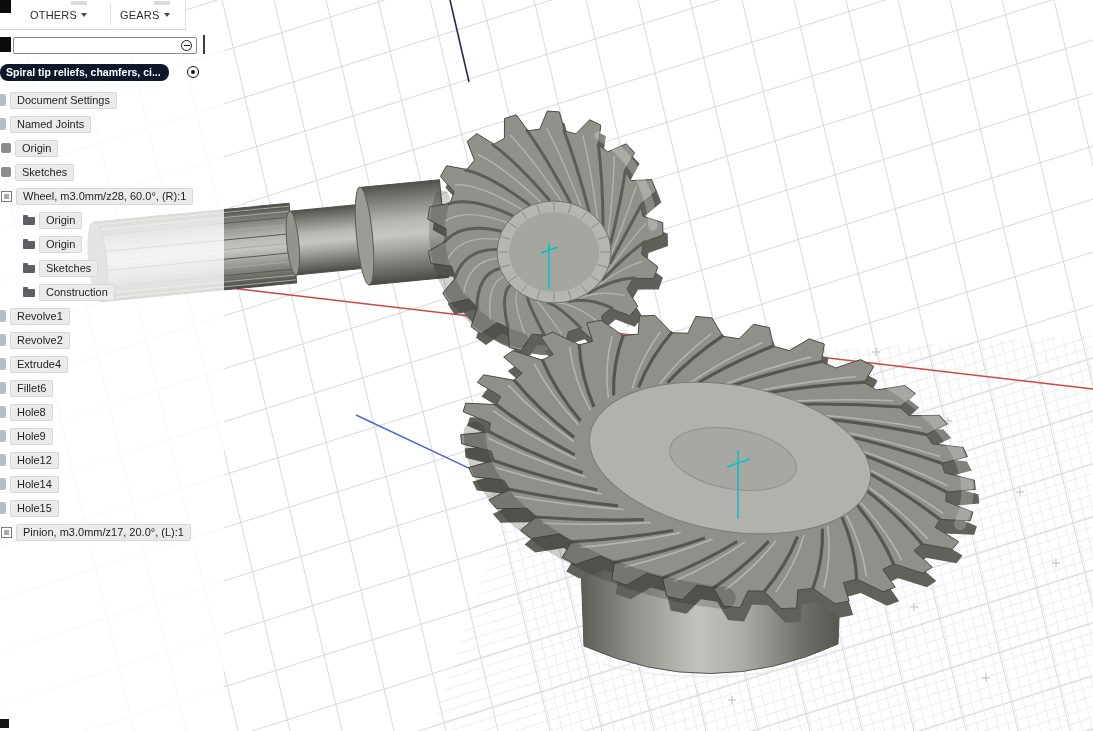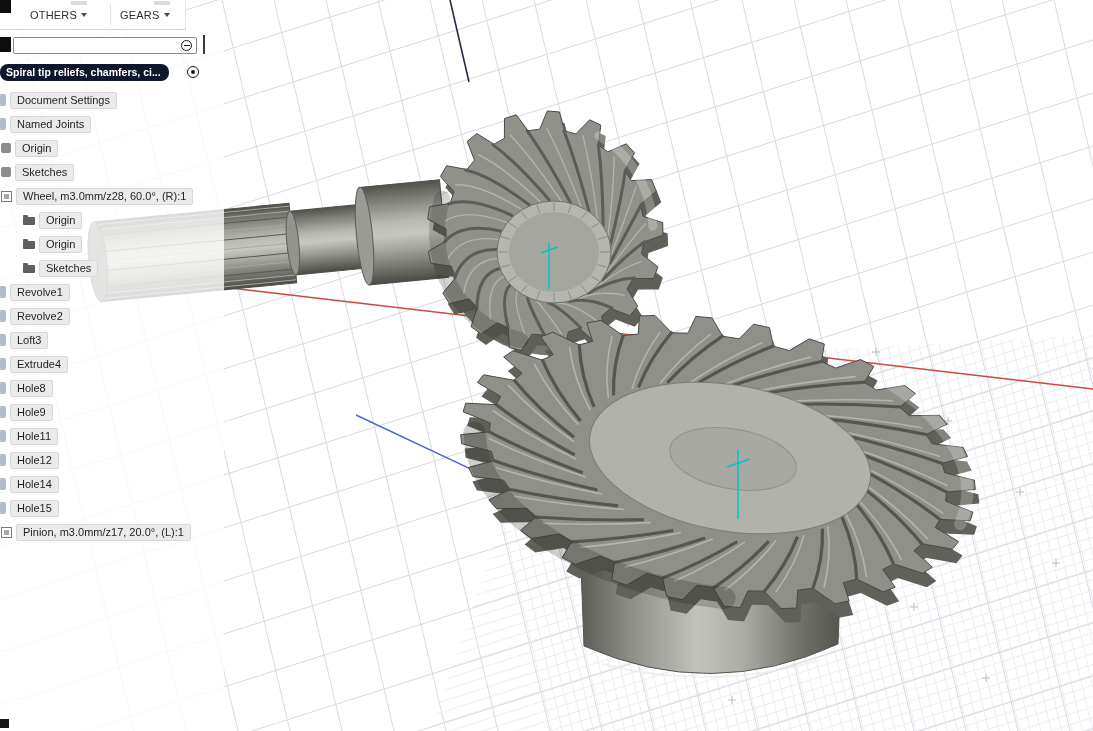--- a/index.html
+++ b/index.html
@@ -546,47 +546,47 @@
           <span class="chip">Origin</span>
         </div>
         <div class="tree-row lvl1">
           <span class="tree-icon icon-folder"></span>
           <span class="chip">Origin</span>
         </div>
         <div class="tree-row lvl1">
           <span class="tree-icon icon-folder"></span>
           <span class="chip">Sketches</span>
         </div>
+        <div class="tree-row lvl1">
+          <span class="tree-icon icon-folder"></span>
+          <span class="chip">Construction</span>
+        </div>
         <div class="tree-row lvl0">
           <span class="tree-icon icon-clipped"></span>
           <span class="chip">Revolve1</span>
         </div>
         <div class="tree-row lvl0">
           <span class="tree-icon icon-clipped"></span>
           <span class="chip">Revolve2</span>
         </div>
         <div class="tree-row lvl0">
           <span class="tree-icon icon-clipped"></span>
-          <span class="chip">Loft3</span>
-        </div>
-        <div class="tree-row lvl0">
-          <span class="tree-icon icon-clipped"></span>
           <span class="chip">Extrude4</span>
         </div>
         <div class="tree-row lvl0">
           <span class="tree-icon icon-clipped"></span>
+          <span class="chip">Fillet6</span>
+        </div>
+        <div class="tree-row lvl0">
+          <span class="tree-icon icon-clipped"></span>
           <span class="chip">Hole8</span>
         </div>
         <div class="tree-row lvl0">
           <span class="tree-icon icon-clipped"></span>
           <span class="chip">Hole9</span>
-        </div>
-        <div class="tree-row lvl0">
-          <span class="tree-icon icon-clipped"></span>
-          <span class="chip">Hole11</span>
         </div>
         <div class="tree-row lvl0">
           <span class="tree-icon icon-clipped"></span>
           <span class="chip">Hole12</span>
         </div>
         <div class="tree-row lvl0">
           <span class="tree-icon icon-clipped"></span>
           <span class="chip">Hole14</span>
         </div>
         <div class="tree-row lvl0">

